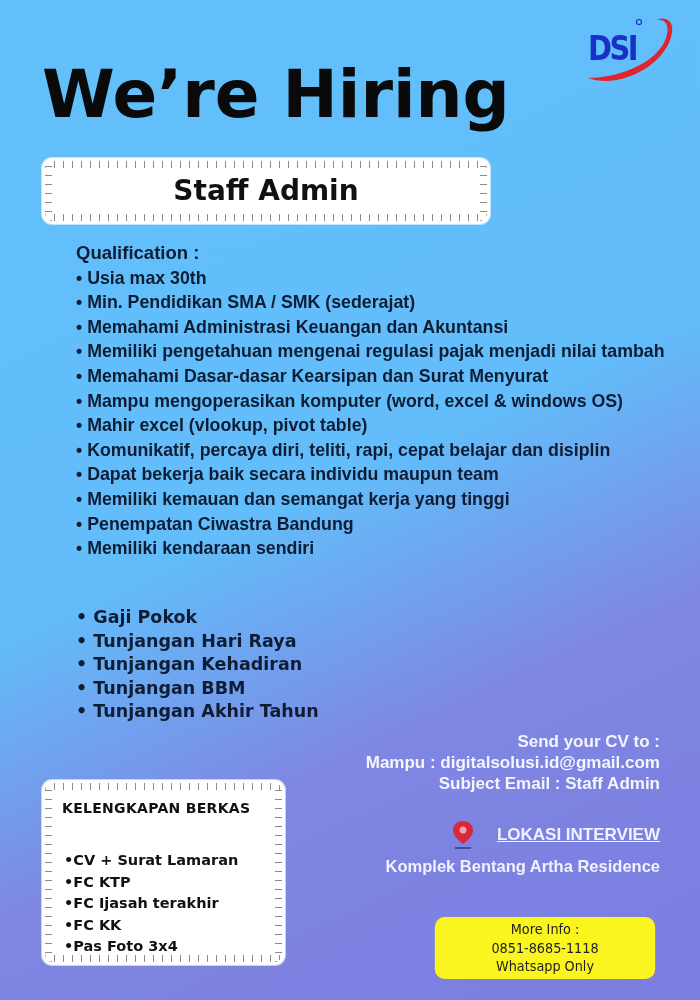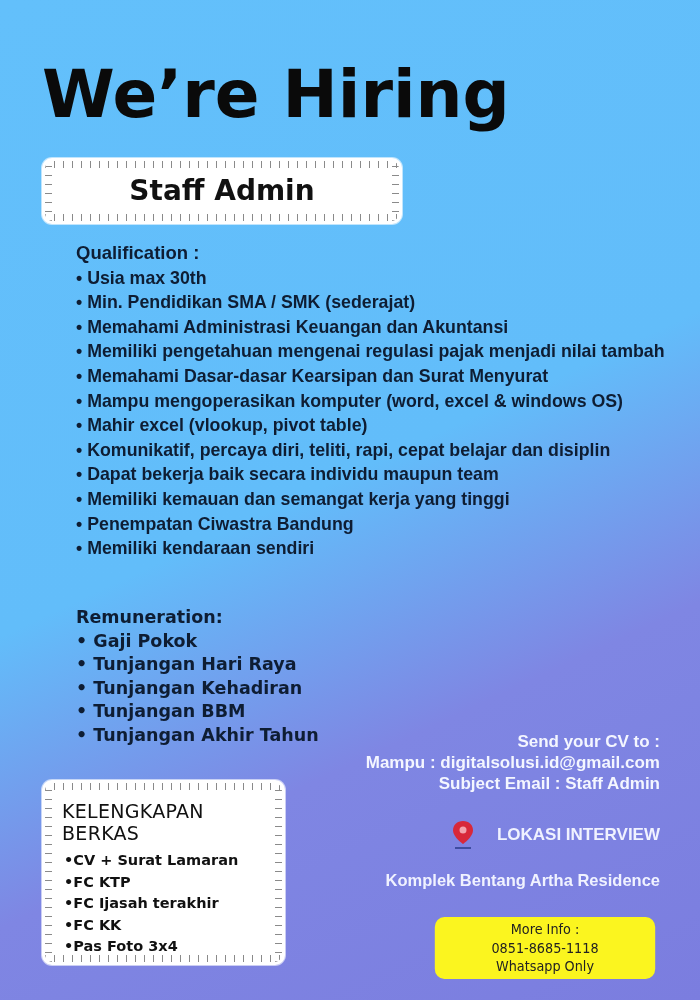--- a/index.html
+++ b/index.html
@@ -28,63 +28,70 @@
   }
   .stitched::before {
     content: ""; position: absolute; inset: 3px; border-radius: 8px;
     background:
       repeating-linear-gradient(90deg, #8a8a8a 0 1px, transparent 1px 9px) top/100% 7px no-repeat,
       repeating-linear-gradient(90deg, #8a8a8a 0 1px, transparent 1px 9px) bottom/100% 7px no-repeat,
       repeating-linear-gradient(0deg, #8a8a8a 0 1px, transparent 1px 9px) left/7px 100% no-repeat,
       repeating-linear-gradient(0deg, #8a8a8a 0 1px, transparent 1px 9px) right/7px 100% no-repeat;
     pointer-events: none;
   }
-  .position-box { left: 42px; top: 158px; width: 360px; height: 66px; }
+  .position-box { left: 42px; top: 158px; width: 448px; height: 66px; }
   .position-label {
     position: absolute; left: 0; right: 0; top: 16px; text-align: center;
     font-family: "DejaVu Sans", sans-serif; font-weight: bold; font-size: 28px; color: #111;
   }
   .section { position: absolute; left: 39px; font-weight: bold; font-size: 18.5px; line-height: 24.6px; color: #0e1d33; margin-left: 37px; }
   .section .heading { margin: 0; font-size: 18.5px; }
   .section ul { list-style: none; margin: 0; padding: 0; }
   .section li::before { content: "\2022  "; white-space: pre; }
   .qual { top: 241px; width: 640px; }
   .qual li { transform: scaleX(0.96); transform-origin: left; }
   .remun { top: 606px; font-family: "DejaVu Sans", sans-serif; font-size: 17.5px; line-height: 23.5px; }
   .remun .heading { font-size: 17.5px; }
   .docs-box { left: 42px; top: 780px; width: 243px; height: 185px; }
   .docs-title {
     position: absolute; left: 20px; top: 20px; font-family: "DejaVu Sans", sans-serif;
-    font-weight: normal; font-size: 19px; color: #111; letter-spacing: 0.3px;
+    font-weight: bold; font-size: 14px; color: #111; letter-spacing: 0.3px;
   }
   .docs-list {
     position: absolute; left: 14px; top: 62px; list-style: none; margin: 8px; padding: 0;
     font-family: "DejaVu Sans", sans-serif; font-weight: bold; font-size: 14.5px; line-height: 21.5px; color: #111;
   }
   .docs-list li::before { content: "\2022 "; }
   .contact {
     position: absolute; right: 40px; top: 731px; text-align: right; color: #f4f6ff;
     font-weight: bold; font-size: 17px; line-height: 21px;
   }
   .location { position: absolute; right: 40px; top: 820px; text-align: right; color: #f0f2ff; font-weight: bold; font-size: 16.5px; line-height: 20px; }
-  .loc-title-row { display: flex; justify-content: flex-end; align-items: center; gap: 22px; margin-bottom: 20px; }
+  .loc-title-row { display: flex; justify-content: flex-end; align-items: center; gap: 22px; margin-bottom: 6px; text-decoration: underline; }
   .loc-title { font-size: 17px; }
   .pin-icon { width: 24px; height: 30px; display: inline-block; }
   .info-box {
     position: absolute; left: 429px; top: 917px; width: 232px; height: 62px;
     background: #fbf51f; border-radius: 10px; text-align: center;
     font-family: "DejaVu Sans", sans-serif; font-size: 13.5px; line-height: 18.5px; color: #222;
     padding-top: 3px; box-sizing: border-box; transform: scaleX(0.95);
   }
 </style>
 </head>
 <body>
 
 <div class="poster">
 
+  <div class="logo">
+    <svg width="100" height="75" viewBox="0 0 100 75">
+      <path d="M8 66 C 40 78, 88 52, 92 20 C 94 8, 84 4, 76 8 C 86 6, 90 14, 86 26 C 78 50, 40 66, 8 66 Z" fill="#e0242c"></path>
+      <circle cx="59" cy="10" r="2.5" fill="none" stroke="#1930c8" stroke-width="1.2"></circle>
+    </svg>
+    <span class="logo-text">DSI</span>
+  </div>
 
   <h1 class="title">We’re Hiring</h1>
 
   <div class="stitched position-box">
     <span class="position-label">Staff Admin</span>
   </div>
 
   <div class="section qual">
     <p class="heading">Qualification :</p>
     <ul>
@@ -97,21 +104,20 @@
       <li>Mahir excel (vlookup, pivot table)</li>
       <li>Komunikatif, percaya diri, teliti, rapi, cepat belajar dan disiplin</li>
       <li>Dapat bekerja baik secara individu maupun team</li>
       <li>Memiliki kemauan dan semangat kerja yang tinggi</li>
       <li>Penempatan Ciwastra Bandung</li>
       <li>Memiliki kendaraan sendiri</li>
     </ul>
   </div>
 
   <div class="section remun">
-    <p class="heading">Remuneration:</p>
     <ul>
       <li>Gaji Pokok</li>
       <li>Tunjangan Hari Raya</li>
       <li>Tunjangan Kehadiran</li>
       <li>Tunjangan BBM</li>
       <li>Tunjangan Akhir Tahun</li>
     </ul>
   </div>
 
   <div class="stitched docs-box">

